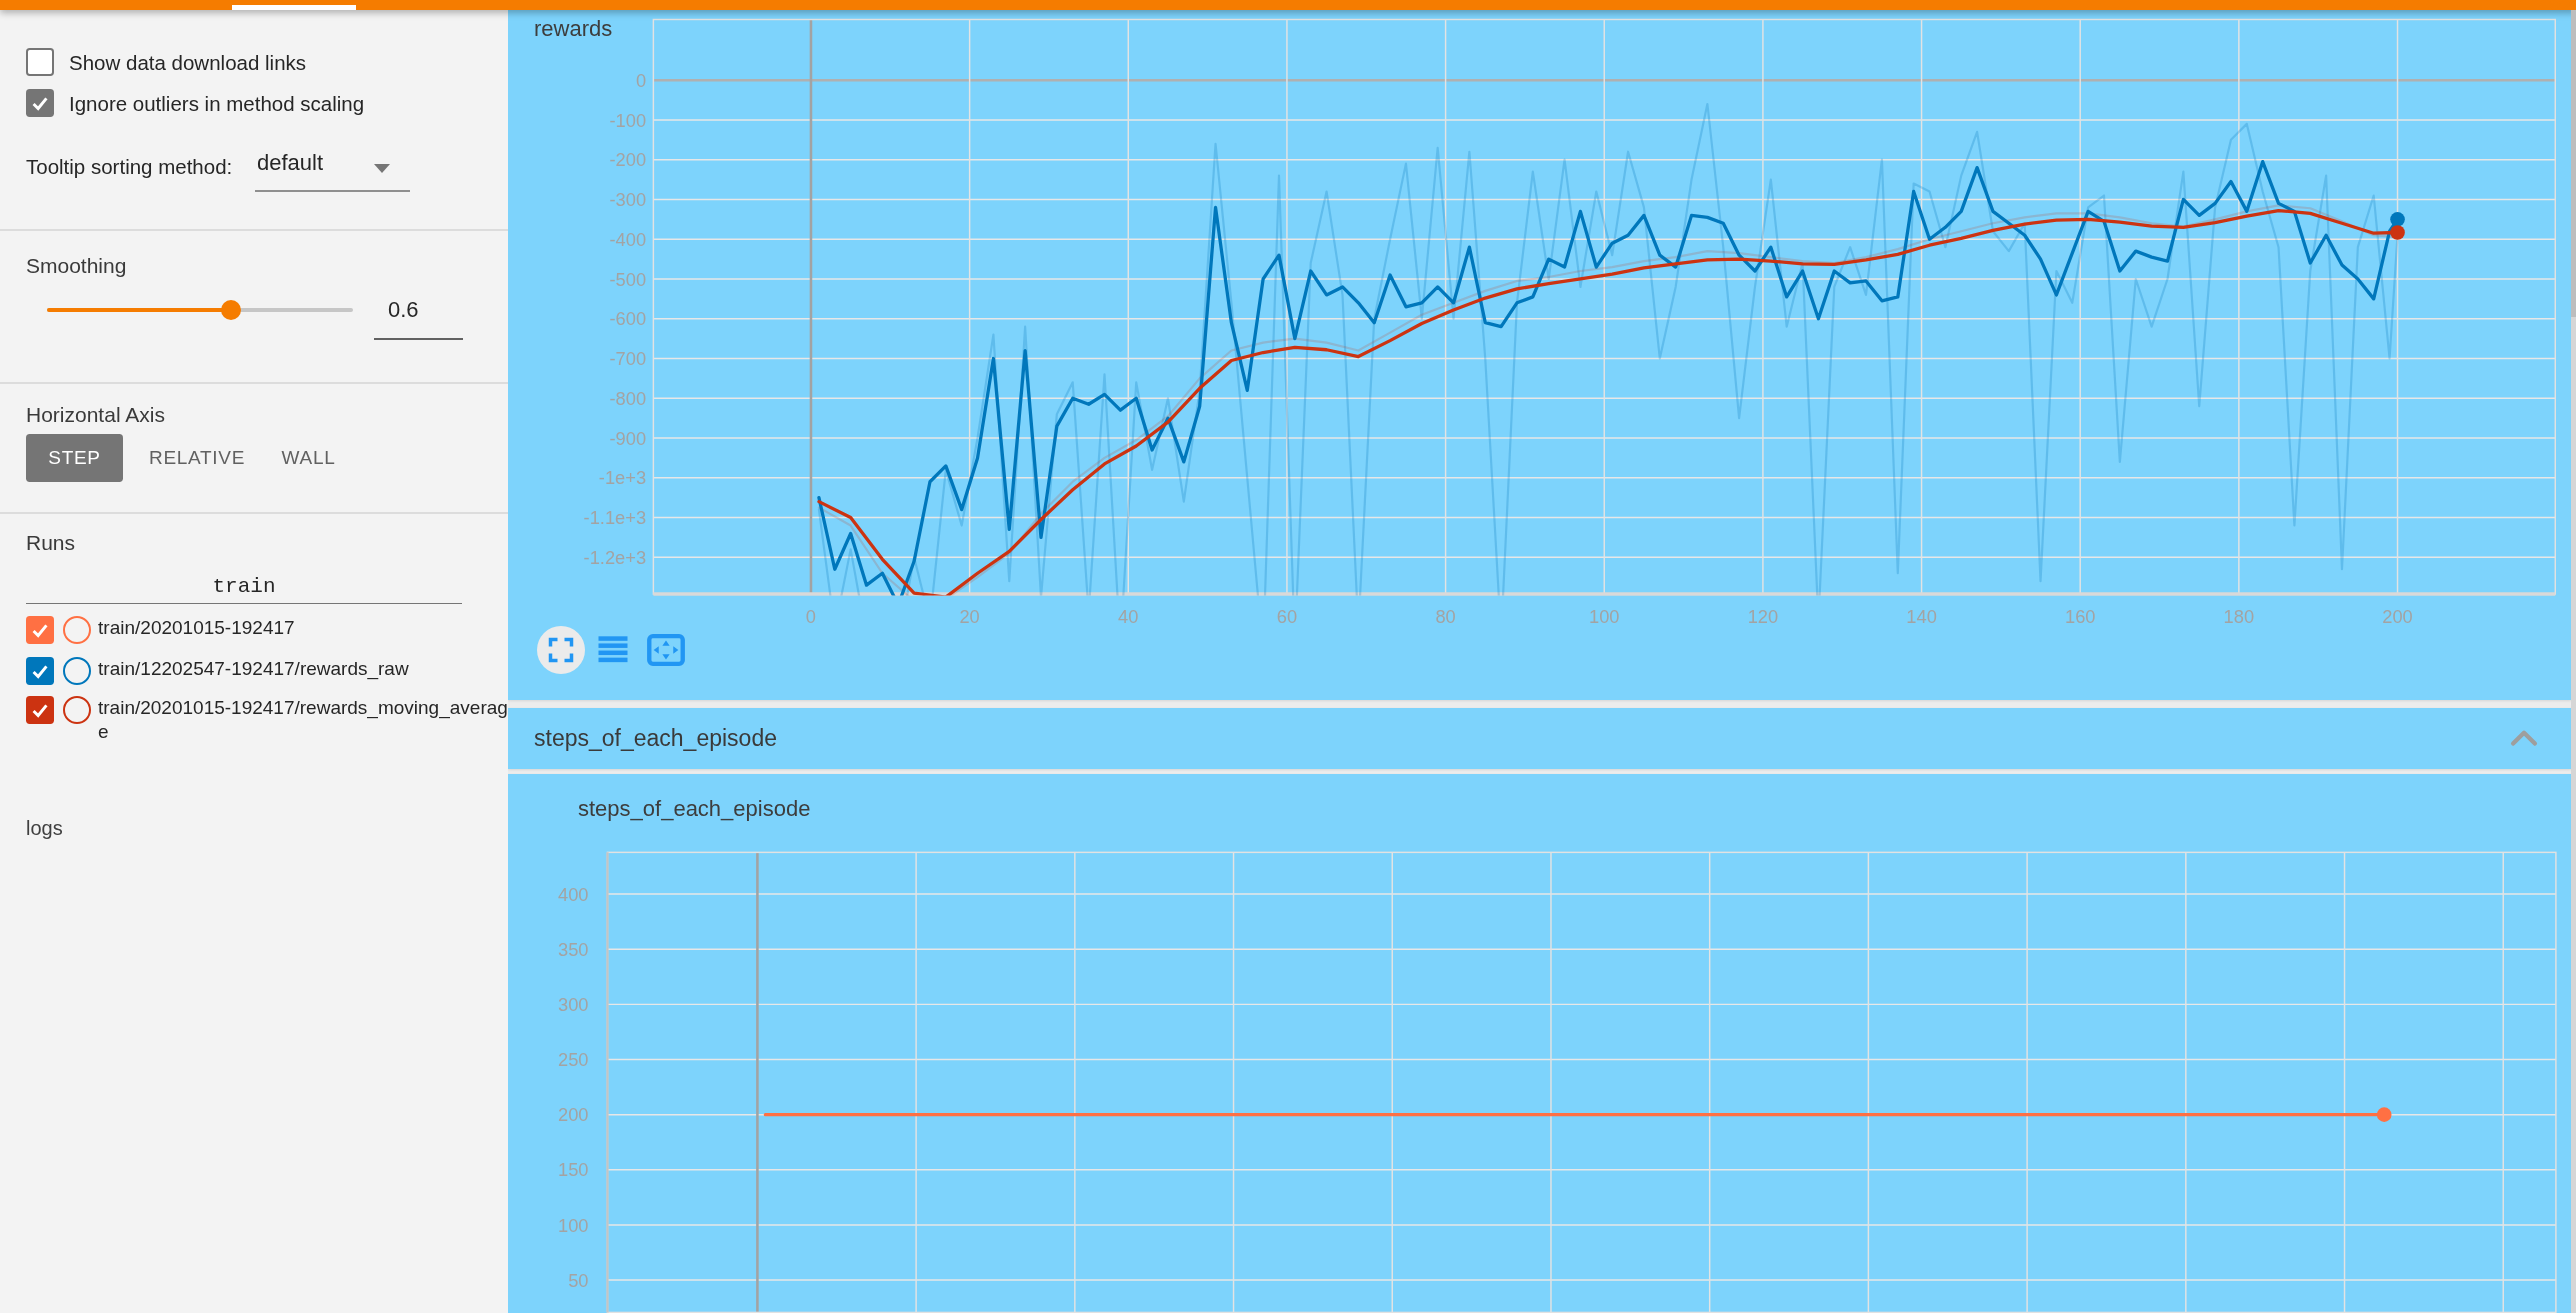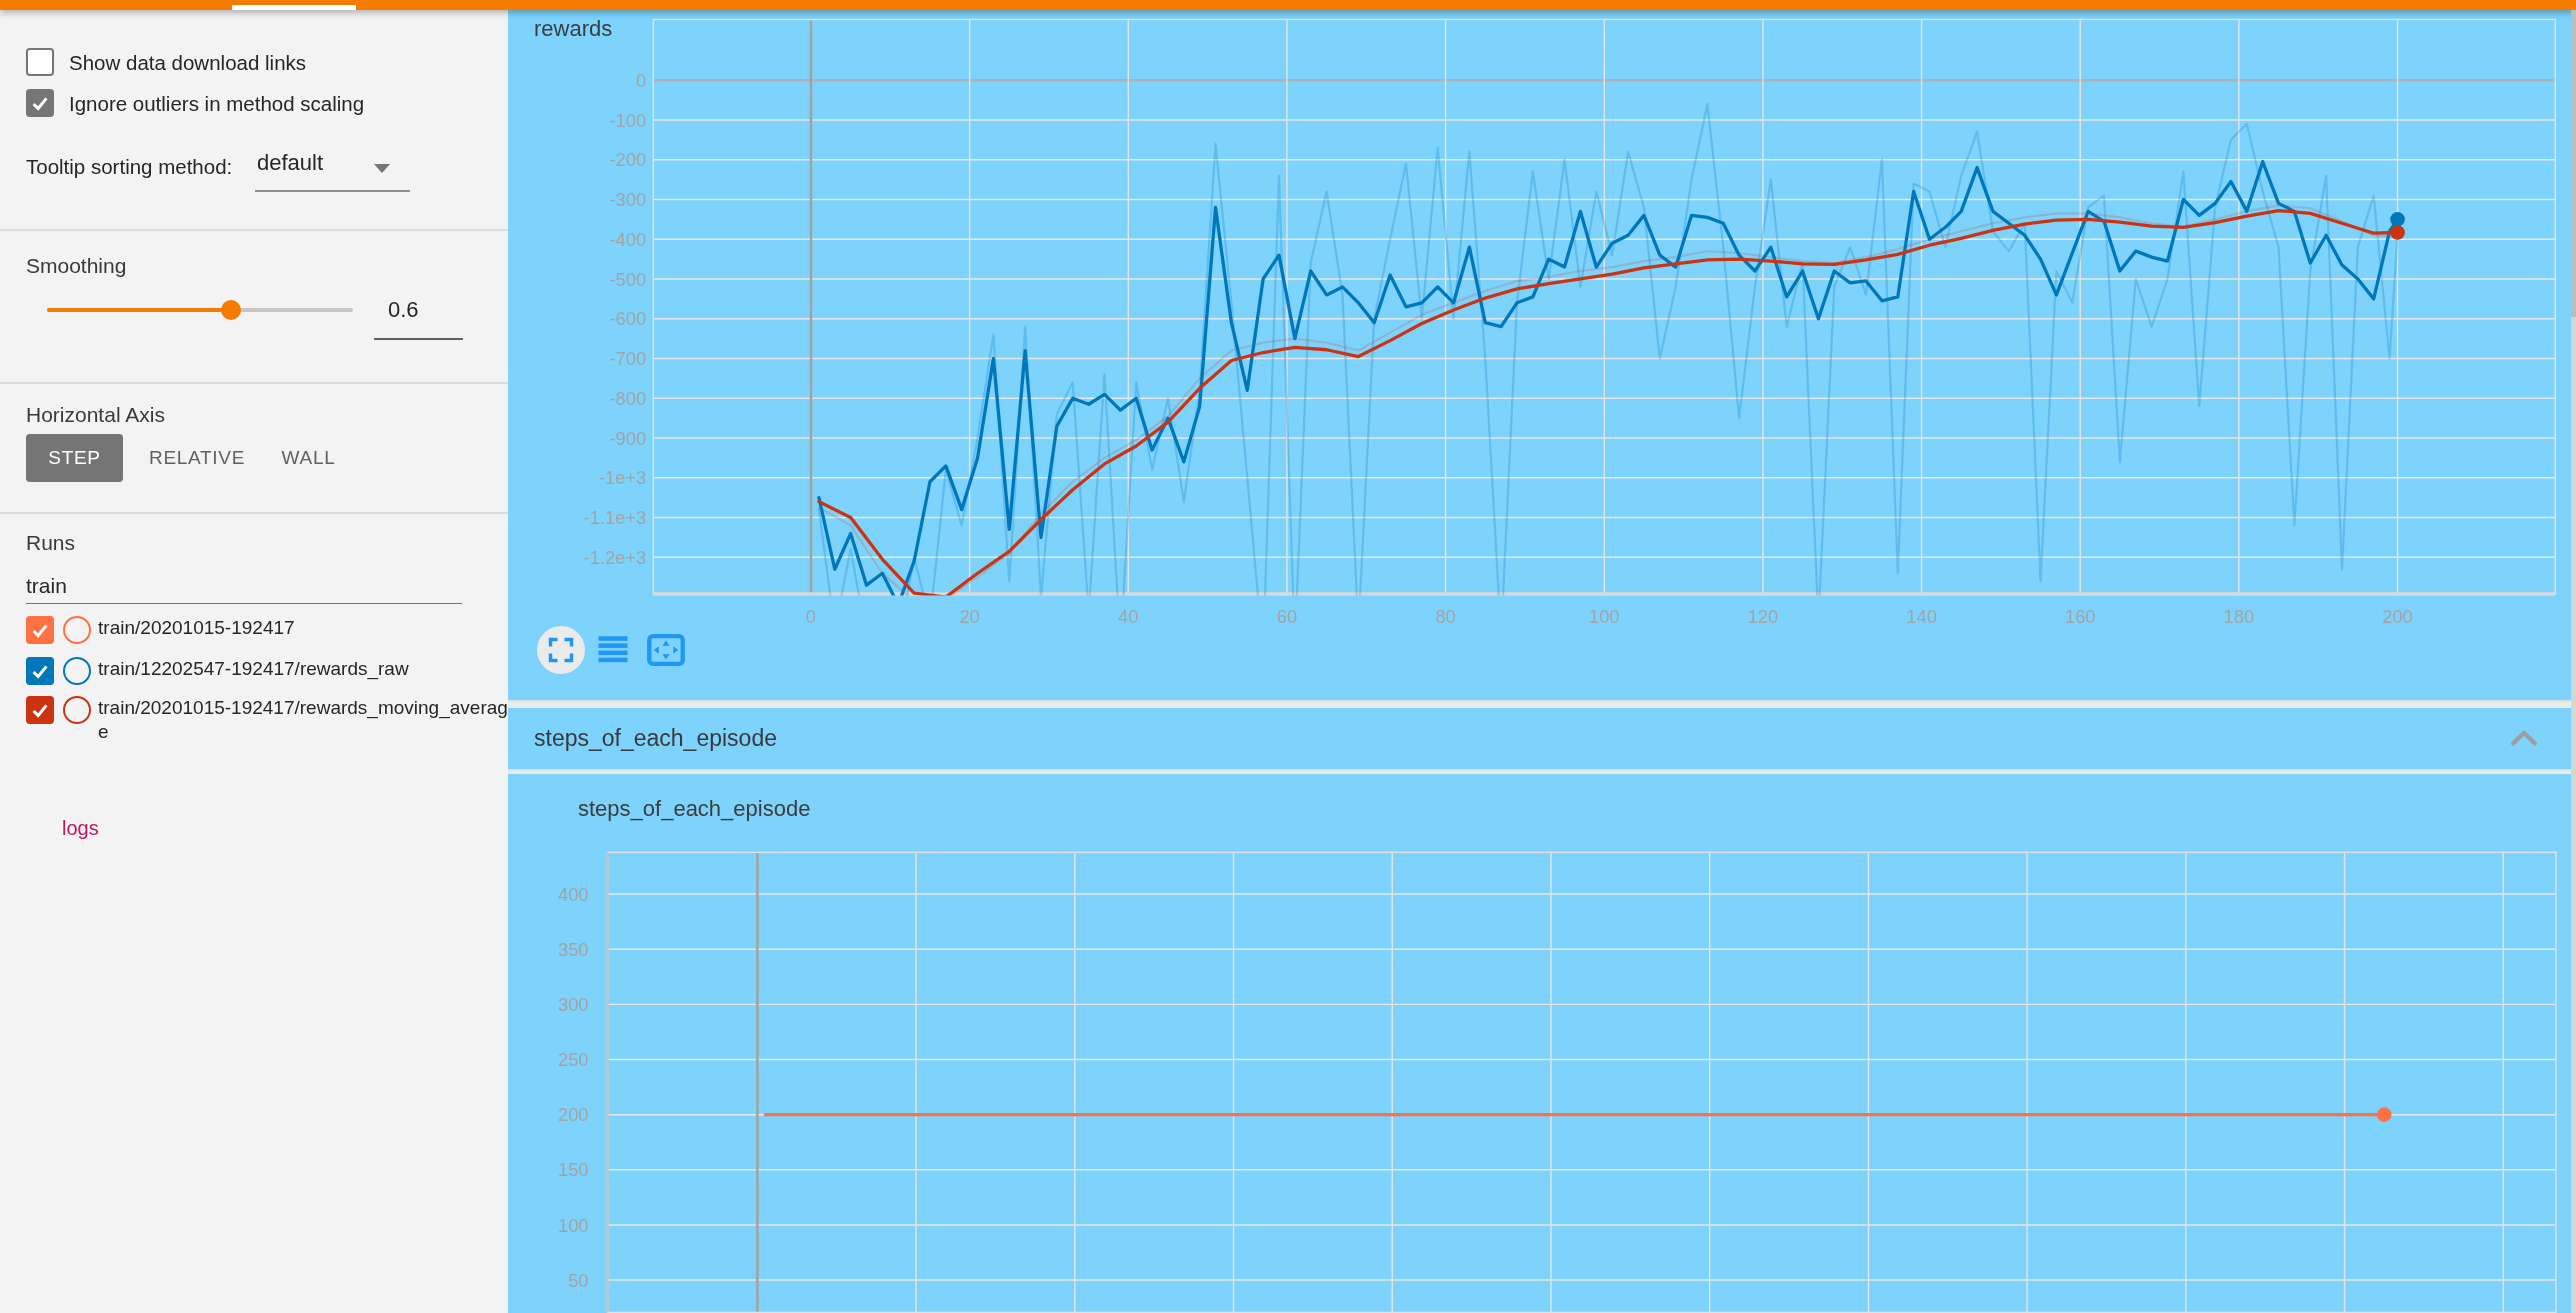--- a/index.html
+++ b/index.html
@@ -29,21 +29,21 @@
   .slider-knob{position:absolute;width:20px;height:20px;border-radius:50%;background:#f57c00;}
   .axis-btn{position:absolute;box-sizing:border-box;border-radius:3.7px;display:flex;align-items:center;justify-content:center;
     font-size:19px;letter-spacing:0.7px;cursor:pointer;}
   .axis-btn.selected{background:#757575;color:#ffffff;}
   .axis-btn.plain{color:#616161;background:transparent;}
   .run-row{position:absolute;left:26px;display:flex;align-items:flex-start;}
   .run-label{font-size:19px;color:#262626;margin-left:7.3px;line-height:24px;max-width:410px;word-break:break-all;}
   .toggle-btn{position:absolute;left:26px;width:436px;height:47px;background:#e3e3e3;border-radius:3.7px;
     display:flex;align-items:center;justify-content:center;font-size:20px;color:#6f6f6f;letter-spacing:1.5px;cursor:pointer;}
   .runs-filter{position:absolute;left:26px;width:436px;background:transparent;border:none;outline:none;
-    border-bottom:1.5px solid #757575;font-size:21px;color:#262626;height:34px;padding:0;font-family:Liberation Sans, sans-serif;}
+    border-bottom:1.5px solid #757575;font-size:21px;color:#262626;height:34px;padding:0;font-family:Liberation Mono, monospace;text-align:center;}
   
   .card{position:absolute;background:#7dd3fc;box-shadow:0 0.7px 2.9px rgba(0,0,0,0.14);}
   #rewards-card{left:508px;top:10.2px;width:2064px;height:690px;}
   #section-header{left:508px;top:708px;width:2064px;height:61px;display:flex;align-items:center;z-index:5;}
   #steps-card{left:508px;top:774px;width:2064px;height:540px;}
   .chart-title{position:absolute;font-size:22px;color:#3d3d3d;z-index:3;}
   .section-title{font-size:23px;color:#3a3a3a;margin-left:26px;}
   .chart-svg{position:absolute;left:0;top:0;}
   .chevron{position:absolute;right:31px;top:16px;width:34px;height:29px;cursor:pointer;}
   
@@ -124,21 +124,21 @@
   <div class="run-row" style="top:686px;">
     <div class="checkbox filled run-cb" style="background: rgb(204, 51, 17);">
       <svg viewBox="0 0 24 24">
           <polyline points="5,13 10,18 19,7" fill="none" stroke="#fff" stroke-width="3.2"></polyline>
         </svg>
     </div>
     <div class="radio run-radio" style="margin-left: 8.8px; border-color: rgb(204, 51, 17);"></div>
     <div class="run-label">train/20201015-192417/rewards_moving_average</div>
   </div>
 
-  <div class="sb-abs" style="left:26px;top:807px;font-size:20px;color:#be185d;margin-left:36px;">logs</div>
+  <div class="sb-abs" style="left:26px;top:807px;font-size:20px;color:#404040;">logs</div>
 </div>
 
 <div class="card" id="rewards-card">
   <div class="chart-title" style="left:26px;top:5.9px;">rewards</div>
   <svg class="chart-svg" id="svg-rewards" width="2064" height="690" viewBox="0 0 2822 944">
       <g>
         <line x1="198" x2="2800" y1="96" y2="96" stroke="#b0b0b0" stroke-width="3.5"></line>
         <line x1="198" x2="2800" y1="150.4" y2="150.4" stroke="#e7e7e7" stroke-width="2"></line>
         <line x1="198" x2="2800" y1="204.8" y2="204.8" stroke="#e7e7e7" stroke-width="2"></line>
         <line x1="198" x2="2800" y1="259.20000000000005" y2="259.20000000000005" stroke="#e7e7e7" stroke-width="2"></line>

